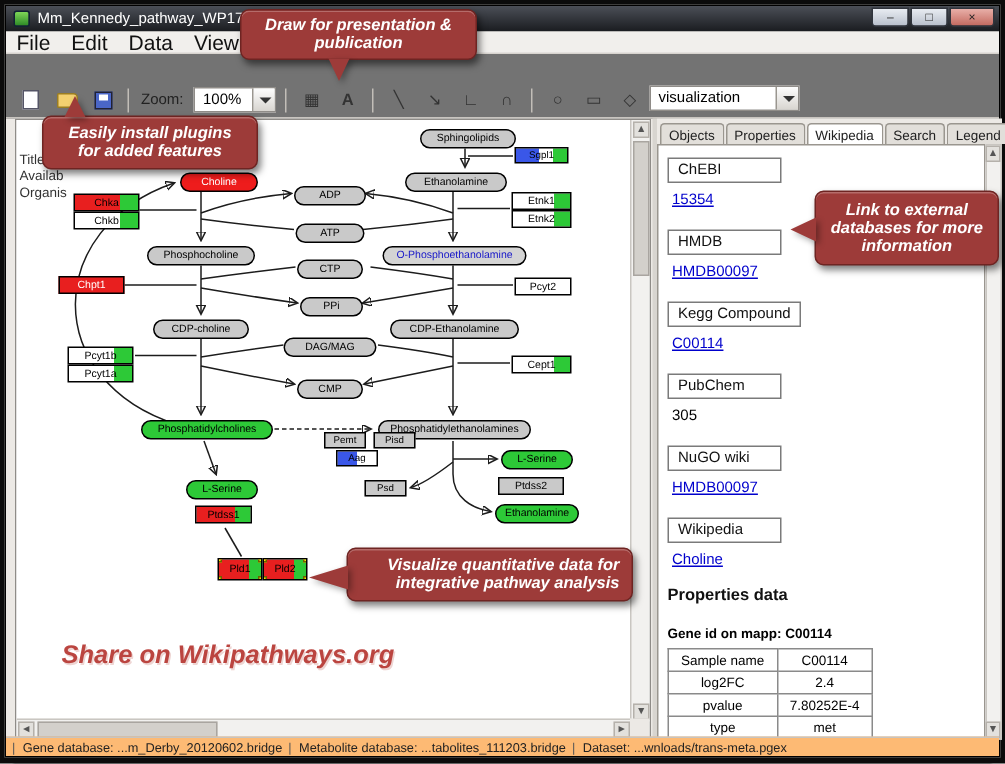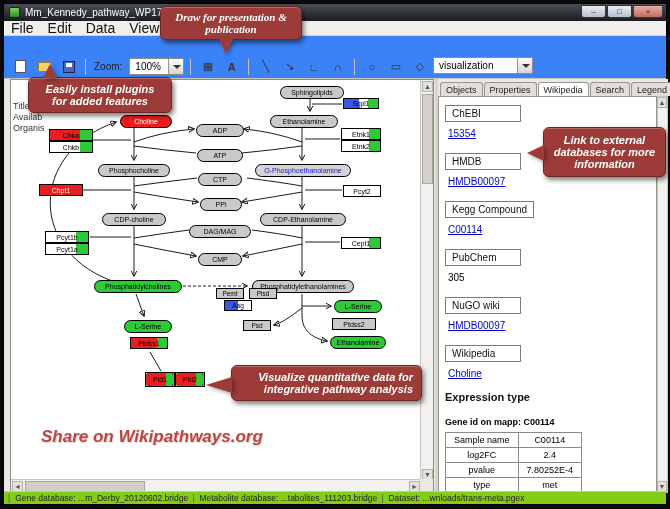--- a/index.html
+++ b/index.html
@@ -17,21 +17,21 @@
   .title { color:#fff; font-size:10px; white-space:nowrap; overflow:hidden; }
   .winbtns { position:absolute; right:3px; top:1px; display:flex; gap:1px; }
   .wbtn { width:25px; height:13px; background:linear-gradient(#e8ecf2,#b9c0cc); border:1px solid #30343c;
           border-radius:0 0 3px 3px; font-size:8px; line-height:11px; text-align:center; color:#222; }
   .wbtn.close { width:30px; background:linear-gradient(#e8aFa8,#c46a60); }
 
   .menubar { position:absolute; left:0; top:17px; width:100%; height:15px; background:#f1efec;
              border-bottom:1px solid #d8d4cf; display:flex; align-items:center; }
   .menu-item { font-size:14px; color:#111; padding:15px 7px; }
 
-  .toolbar { position:absolute; left:0; top:32px; width:100%; height:43px; background:#3b82f6;
+  .toolbar { position:absolute; left:0; top:32px; width:100%; height:43px; background:#737373;
              border-bottom:1px solid #c8c4bf; }
   .tb-row { position:absolute; left:6px; top:21px; height:19px; display:flex; align-items:center; gap:3px; }
   .tbtn { width:21px; height:19px; display:flex; align-items:center; justify-content:center;
           font-size:11px; color:#333; border:1px solid transparent; border-radius:2px; }
   .tsep { width:1px; height:16px; background:#c2beb8; margin:0 3px; }
   .icn-new { width:11px; height:13px; background:#fff; border:1px solid #556; }
   .icn-open { width:14px; height:10px; background:#f3d070; border:1px solid #9b7d22; border-radius:1px 3px 1px 1px; }
   .icn-save { width:12px; height:12px; background:#4a66c8; border:1px solid #223; }
   .icn-save i { display:block; width:6px; height:4px; background:#fff; margin:1px auto 0; }
   .t-grid::before{content:"▦";} .t-label::before{content:"A";font-weight:bold;}
@@ -102,33 +102,33 @@
   .db-box { display:inline-block; border:1px solid #7a7a7a; background:#fff; font-size:10px;
             padding:2px 6px; min-width:76px; color:#111; }
   .db-val { display:block; font-size:10px; margin:6px 0 12px 3px; }
   .db-val.link { color:#0000cc; text-decoration:underline; }
   .expr-title { font-size:11px; font-weight:bold; color:#111; margin:4px 0 0 0; }
   .geneid { font-size:9px; font-weight:bold; margin:14px 0 5px 0; }
   table.expr { border-collapse:collapse; }
   table.expr td { border:1px solid #8a8a8a; font-size:9px; padding:2px 8px; text-align:center; min-width:52px; }
 
   
-  .statusbar { position:absolute; left:0; bottom:0; width:100%; height:13px; background:#84cc16;
+  .statusbar { position:absolute; left:0; bottom:0; width:100%; height:13px; background:#fdba74;
                border-top:1px solid #c8c4bf; display:flex; align-items:center; overflow:hidden; }
   .status-item { font-size:8.5px; color:#222; white-space:nowrap; }
   .status-item::before { content:"|"; margin:0 5px 0 4px; color:#555; }
 
   
   .callout { position:absolute; background:#9d3b39; border:1px solid #6e2422; border-radius:6px;
              color:#fff; font-weight:bold; font-style:italic; font-size:11px; text-align:center;
              display:flex; align-items:center; justify-content:center; padding:3px 8px;
              box-shadow:2px 3px 5px rgba(0,0,0,.5), inset 0 1px 0 rgba(255,255,255,.25); z-index:50; }
   .callout::after { content:""; position:absolute; width:0; height:0; border:solid transparent;
                     filter:drop-shadow(2px 2px 2px rgba(0,0,0,.35)); }
-  .co-draw { left:160px; top:6px; width:142px; height:34px;font-family:Liberation Serif, serif; }
+  .co-draw { left:160px; top:6px; width:158px; height:34px; }
   .co-draw::after { top:100%; left:58px; border-width:0 7px 15px 7px; border-top:15px solid #9d3b39; border-bottom:none; }
   .co-plugins { left:28px; top:77px; width:144px; height:36px; }
   .co-plugins::after { bottom:100%; left:14px; border-width:0 7px 14px 7px; border-bottom-color:#9d3b39; }
   .co-external { left:543px; top:127px; width:123px; height:50px; }
   .co-external::after { right:100%; top:17px; border-width:8px 17px 8px 0; border-right-color:#9d3b39; }
   .co-visualize { left:231px; top:365px; width:191px; height:36px;text-align:right; }
   .co-visualize::after { right:100%; top:11px; border-width:8px 26px 8px 0; border-right-color:#9d3b39; }
 </style>
 </head>
 <body>
@@ -325,21 +325,21 @@
         <div class="db-box">HMDB</div>
         <a class="db-val link">HMDB00097</a>
         <div class="db-box">Kegg Compound</div>
         <a class="db-val link">C00114</a>
         <div class="db-box">PubChem</div>
         <span class="db-val">305</span>
         <div class="db-box">NuGO wiki</div>
         <a class="db-val link">HMDB00097</a>
         <div class="db-box">Wikipedia</div>
         <a class="db-val link">Choline</a>
-        <div class="expr-title">Expression type</div>
+        <div class="expr-title">Properties data</div>
         <div class="geneid">Gene id on mapp: C00114</div>
         <table class="expr">
           <tbody>
               <tr>
             <td>Sample name</td>
             <td>C00114</td>
           </tr>
           <tr>
             <td>log2FC</td>
             <td>2.4</td>

